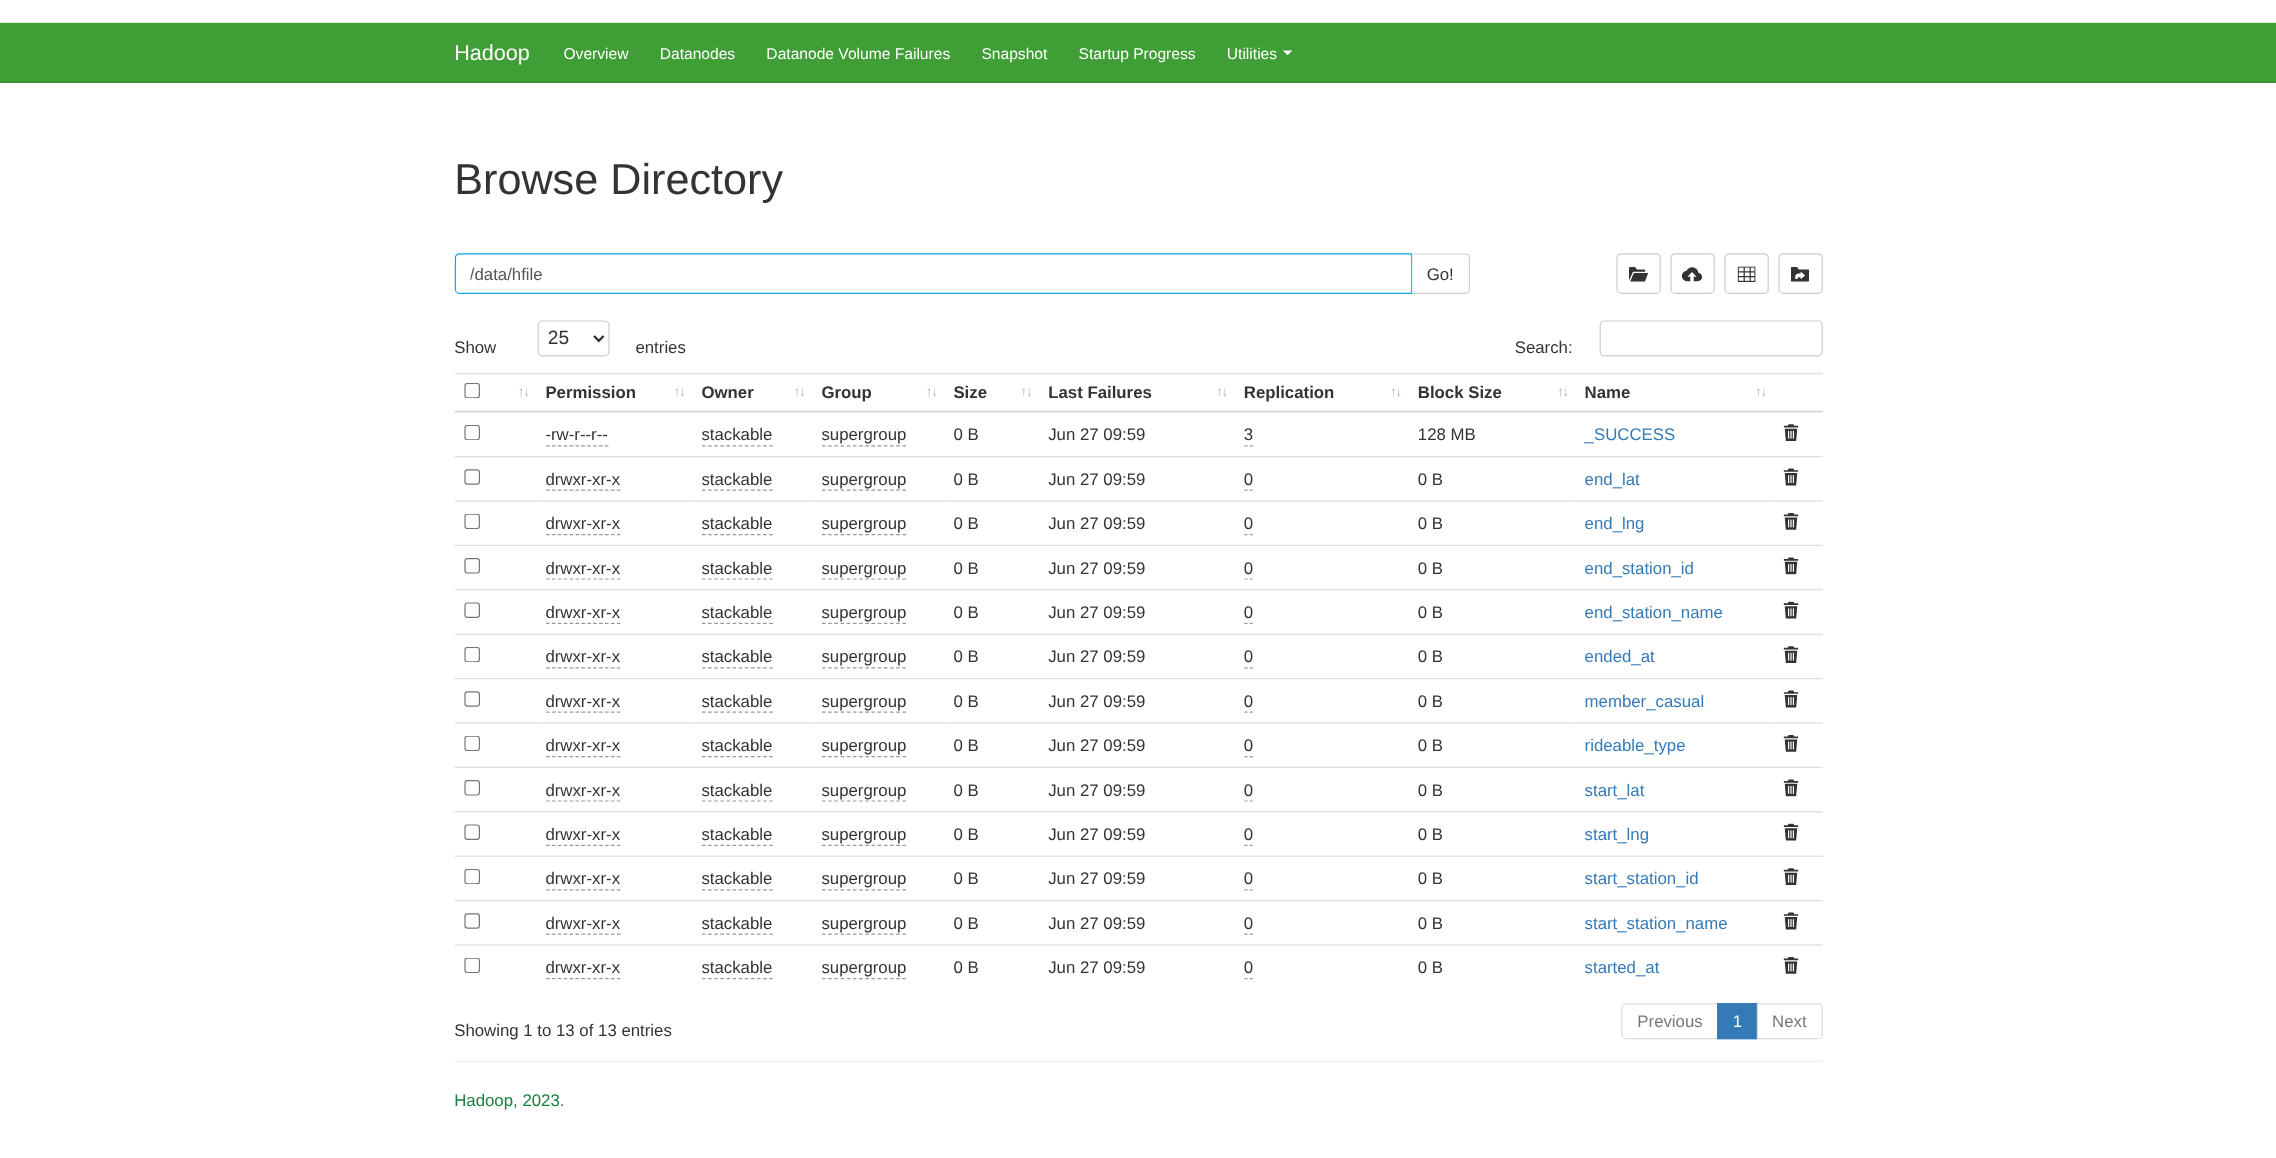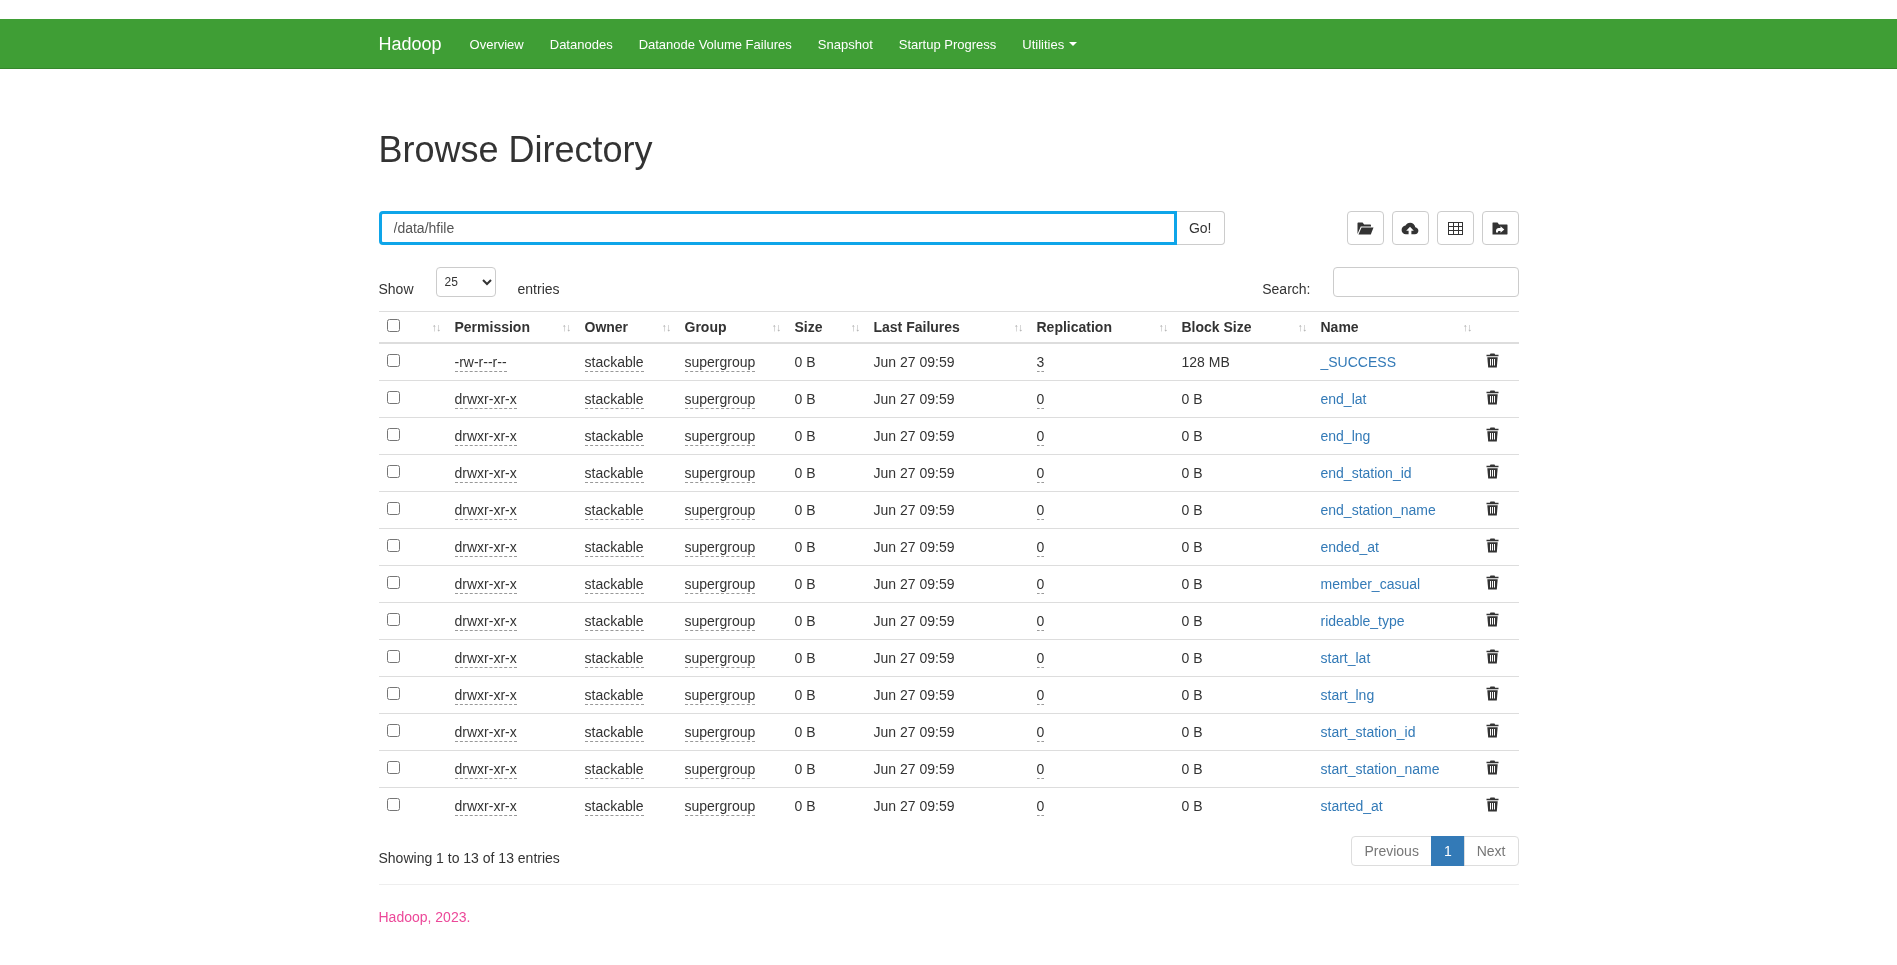--- a/index.html
+++ b/index.html
@@ -21,34 +21,34 @@
   .caret { display: inline-block; margin-left: 5px; width: 0; height: 0;
     border-left: 4px solid transparent; border-right: 4px solid transparent; border-top: 4px solid #fff; }
 
   
   .content { padding-top: 60px; }
   .page-title { font-size: 36px; font-weight: 400; color: #333; margin-bottom: 40px; }
 
   
   .path-row { display: flex; justify-content: space-between; align-items: flex-start; margin-bottom: 22px; }
   .input-group { display: flex; width: 846px; }
-  .path-input { flex: 1; height: 34px; padding: 6px 12px; border: 3px solid #0ea5e9; border-radius: 4px 0 0 4px;
+  .path-input { flex: 1; height: 34px; padding: 6px 12px; border: 1px solid #0ea5e9; border-radius: 4px 0 0 4px;
     font-size: 14px; color: #555; outline: none; font-family: "Liberation Sans", sans-serif; }
   .go-btn { height: 34px; padding: 6px 12px; border: 1px solid #ccc; border-left: none; background: #fff;
     border-radius: 0 4px 4px 0; font-size: 14px; color: #333; cursor: pointer; font-family: "Liberation Sans", sans-serif; }
   .toolbar { display: flex; gap: 8px; }
   .icon-btn { width: 37px; height: 34px; display: flex; align-items: center; justify-content: center;
     background: #fff; border: 1px solid #ccc; border-radius: 4px; cursor: pointer; }
   .icon-wrap { display: inline-flex; line-height: 0; }
 
   
   .dt-controls { display: flex; justify-content: space-between; align-items: center; margin-bottom: 14px; }
   .dt-length label, .dt-search label { display: flex; align-items: flex-end; gap: 22px; font-weight: 400; }
   .dt-length select { height: 30px; min-width: 60px; padding: 2px 4px; border: 1px solid #ccc; border-radius: 4px;
-    font-size: 12px; color: #333; background: #fff; font-family: "Liberation Sans", sans-serif; }
+    font-size: 16px; color: #333; background: #fff; font-family: "Liberation Sans", sans-serif; margin-left: 12px; }
   .dt-search input { width: 186px; height: 30px; padding: 5px 10px; border: 1px solid #ccc; border-radius: 4px;
     font-size: 14px; outline: none; font-family: "Liberation Sans", sans-serif; }
 
   
   .data-table { width: 1140px; border-collapse: collapse; table-layout: fixed; border-top: 1px solid #ddd; }
   .data-table th { text-align: left; font-weight: 700; font-size: 14px; padding: 7px 22px 7px 8px;
     border-bottom: 2px solid #ddd; position: relative; cursor: pointer; white-space: nowrap; }
   .data-table td { padding: 9px 8px; border-top: 1px solid #ddd; font-size: 14px; vertical-align: middle; white-space: nowrap; }
   .sort-icons { position: absolute; right: 5px; top: 50%; transform: translateY(-50%);
     font-size: 11px; font-weight: 400; color: #b0b0b0; white-space: nowrap; cursor: pointer; }
@@ -63,21 +63,21 @@
   .dt-info { font-size: 14px; color: #333; }
   .pagination { display: flex; list-style: none; }
   .pagination a { display: block; padding: 6px 12px; border: 1px solid #ddd; margin-left: -1px;
     font-size: 14px; color: #777; background: #fff; text-decoration: none; cursor: pointer; }
   .pagination li:first-child a { border-radius: 4px 0 0 4px; margin-left: 0; }
   .pagination li:last-child a { border-radius: 0 4px 4px 0; }
   .pagination li.active a { background: #337ab7; border-color: #337ab7; color: #fff; }
 
   
   .footer-divider { border: none; border-top: 1px solid #eee; margin-top: 18px; }
-  .footer-text { margin-top: 24px; font-size: 14px; color: #ec4899; }
+  .footer-text { margin-top: 24px; font-size: 14px; color: #15803d; }
 </style>
 </head>
 <body>
 
 <nav class="navbar">
   <div class="container nav-container">
     <a class="brand">Hadoop</a>
     <ul class="nav-menu">
         <li class="nav-item">
     <a class="nav-link">

